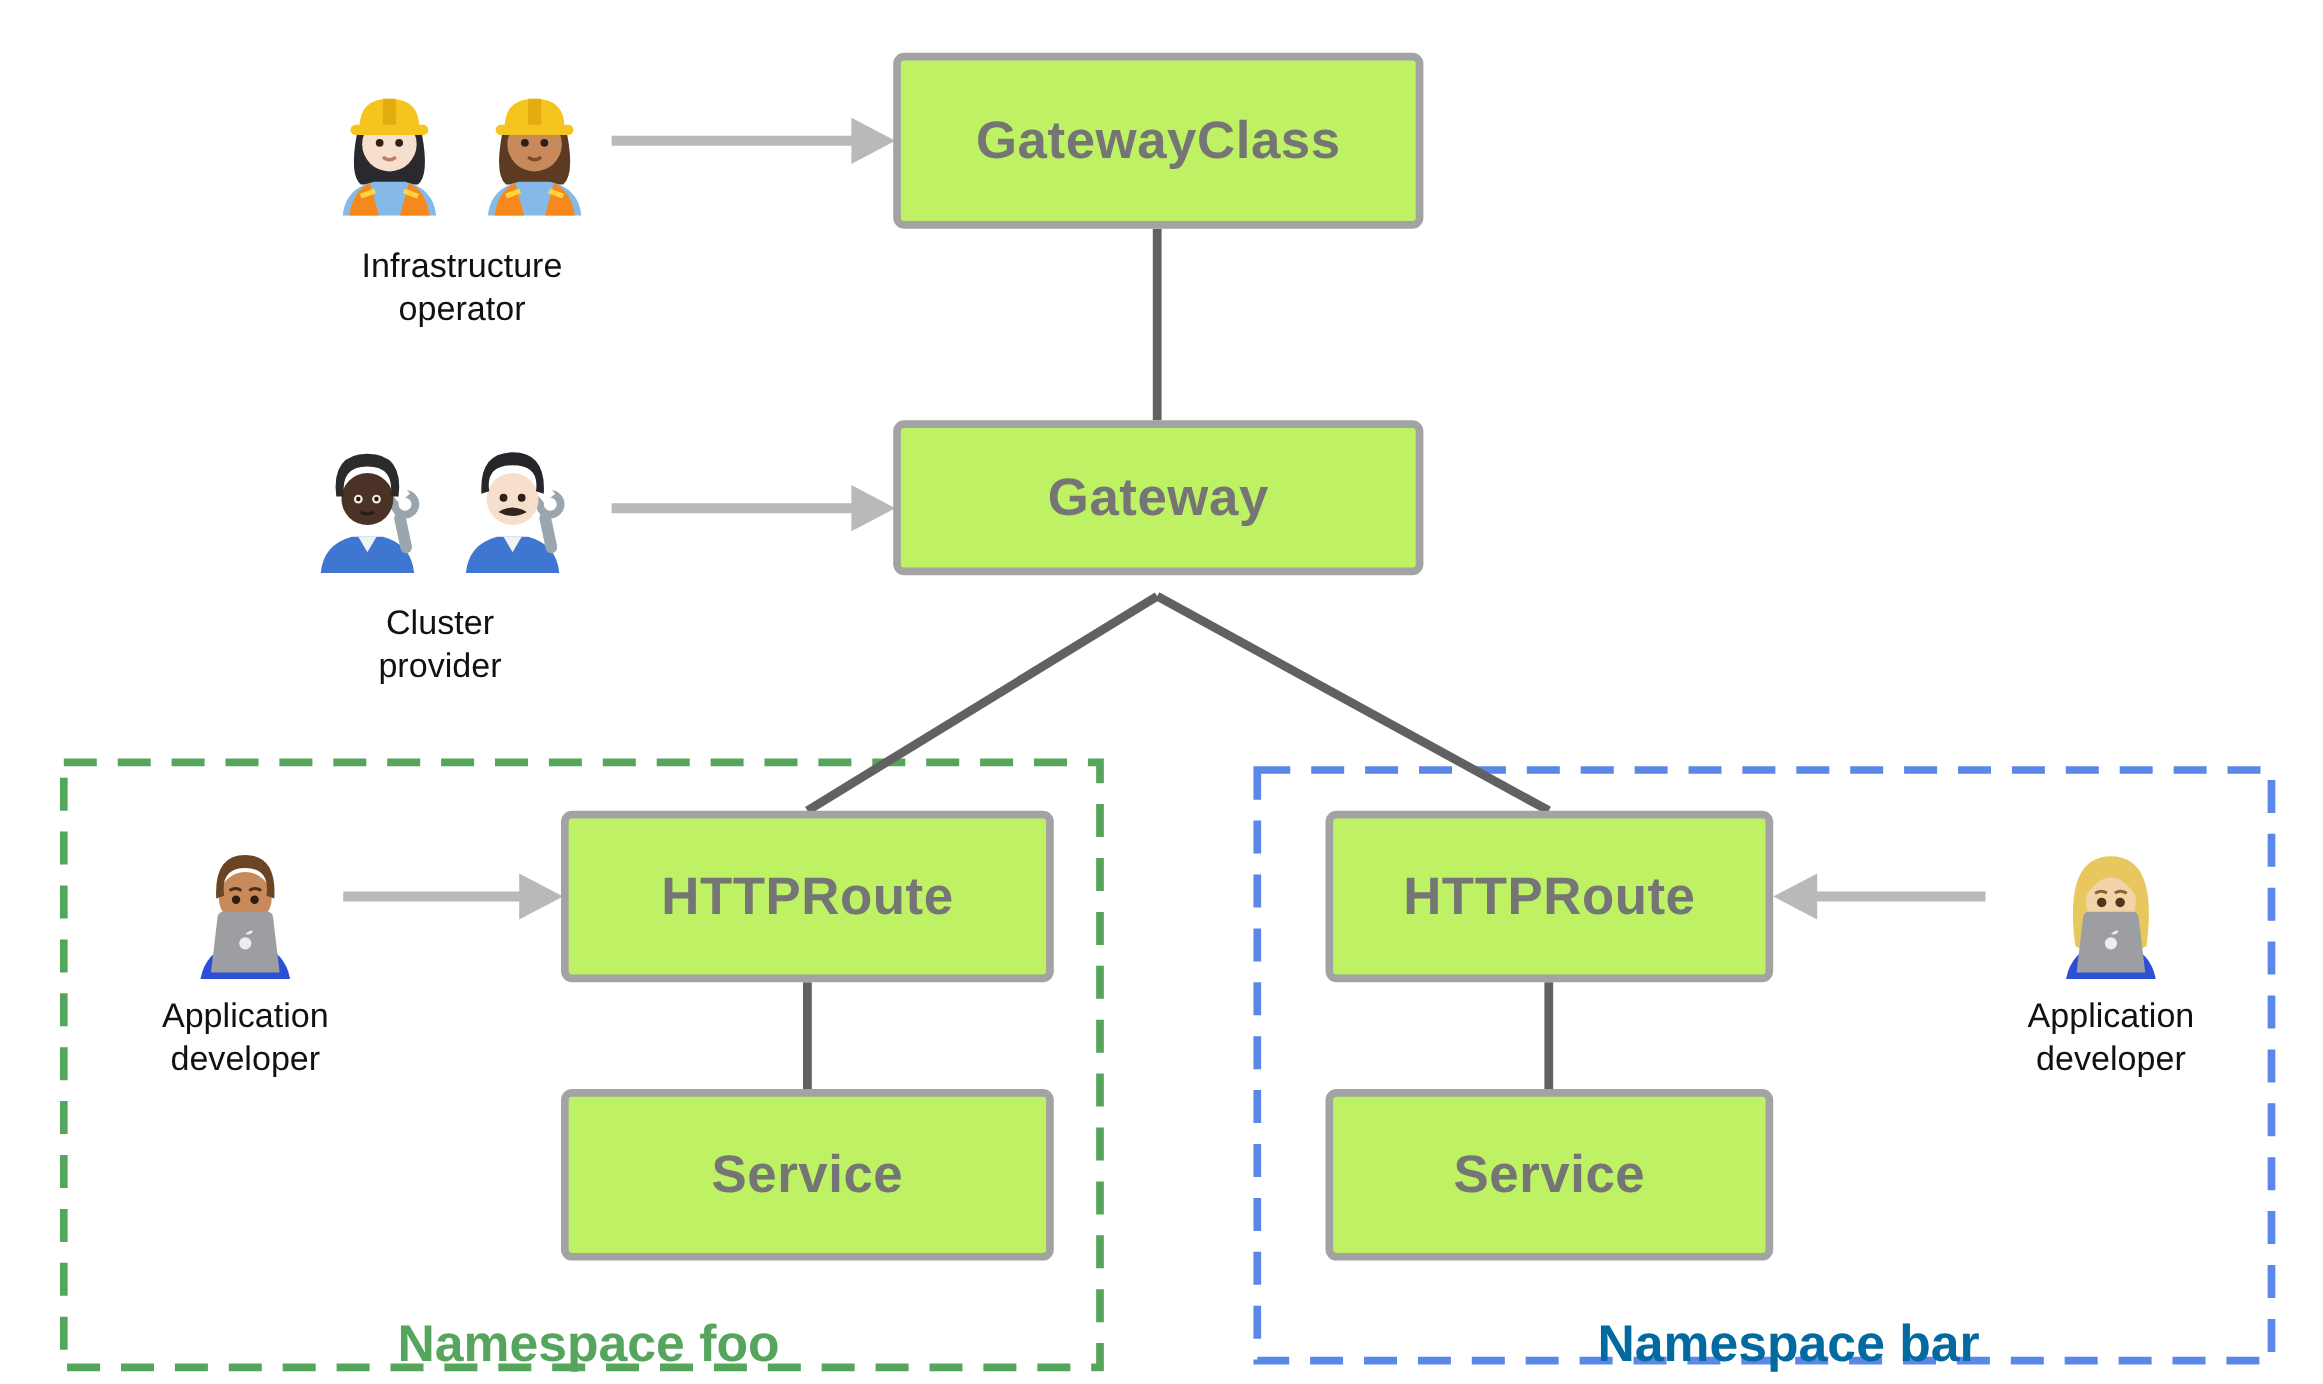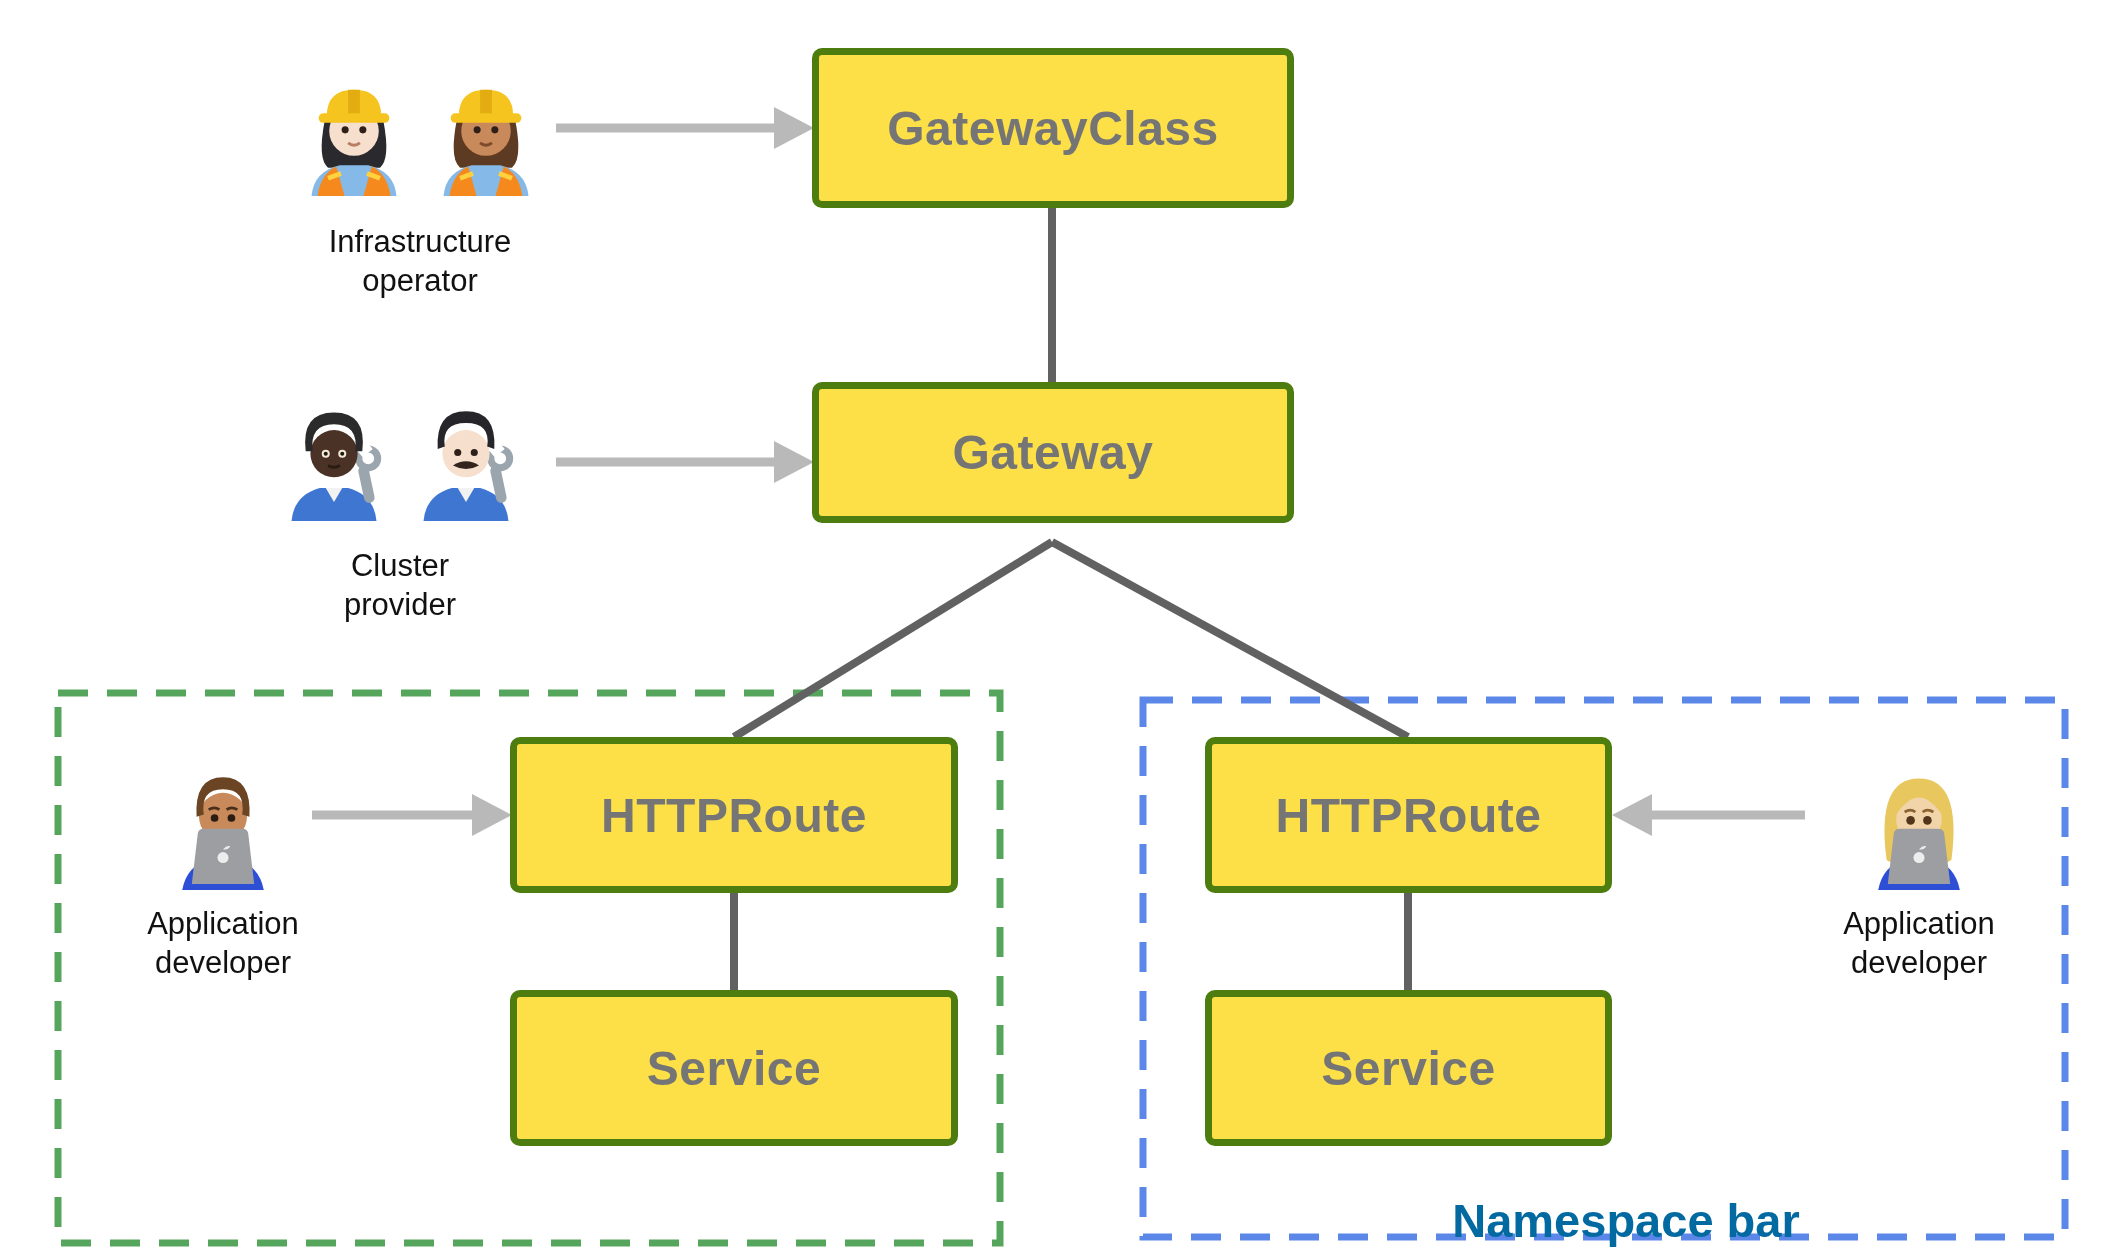--- a/index.html
+++ b/index.html
@@ -3,21 +3,21 @@
 <meta charset="utf-8">
 <style>
   html,body{margin:0;padding:0;background:#ffffff;}
   .canvas{
     position:relative; width:2112px; height:1258px; background:#ffffff;
     font-family:"Liberation Sans", sans-serif; overflow:hidden;
   }
   .overlay{position:absolute; left:0; top:0; z-index:1;}
   .node{
     position:absolute; box-sizing:border-box; z-index:3;
-    border:7px solid #4d7c0f; border-radius:10px; background:#fde047;
+    border:7px solid #a3a3a3; border-radius:10px; background:#bef264;
     display:flex; align-items:center; justify-content:center;
     color:#757575; font-weight:700; font-size:48px; letter-spacing:.5px;
   }
   .actor{
     position:absolute; z-index:3; display:flex; flex-direction:column;
     align-items:center; text-align:center;
   }
   .actor .icons{display:flex; align-items:flex-end; gap:14px; height:152px;}
   .actor .label{
     margin-top:14px; font-size:31px; line-height:1.26; color:#111111; font-weight:400;
@@ -192,15 +192,16 @@
         <circle cx="50" cy="78" r="4.6" fill="#eceded"></circle>
         <path d="M50 71 q3.5 -3.5 6 -2.4 q-2.2 3.6 -6 2.4" fill="#eceded"></path>
       </svg>
     </div>
     <div class="label">
       <div>Application</div>
       <div>developer</div>
     </div>
   </div>
 
+  <div class="ns-label foo" style="left:325px; top:1193px;">Namespace foo</div>
   <div class="ns-label bar" style="left:1416px; top:1193px;">Namespace bar</div>
 
 </div>
 
 </body></html>

